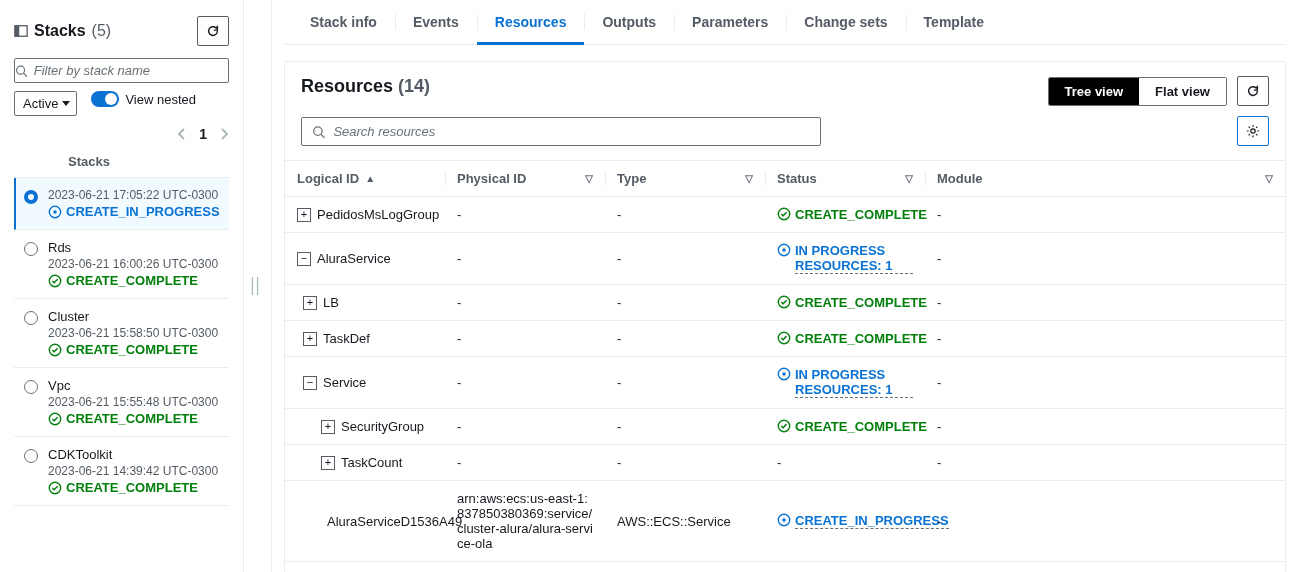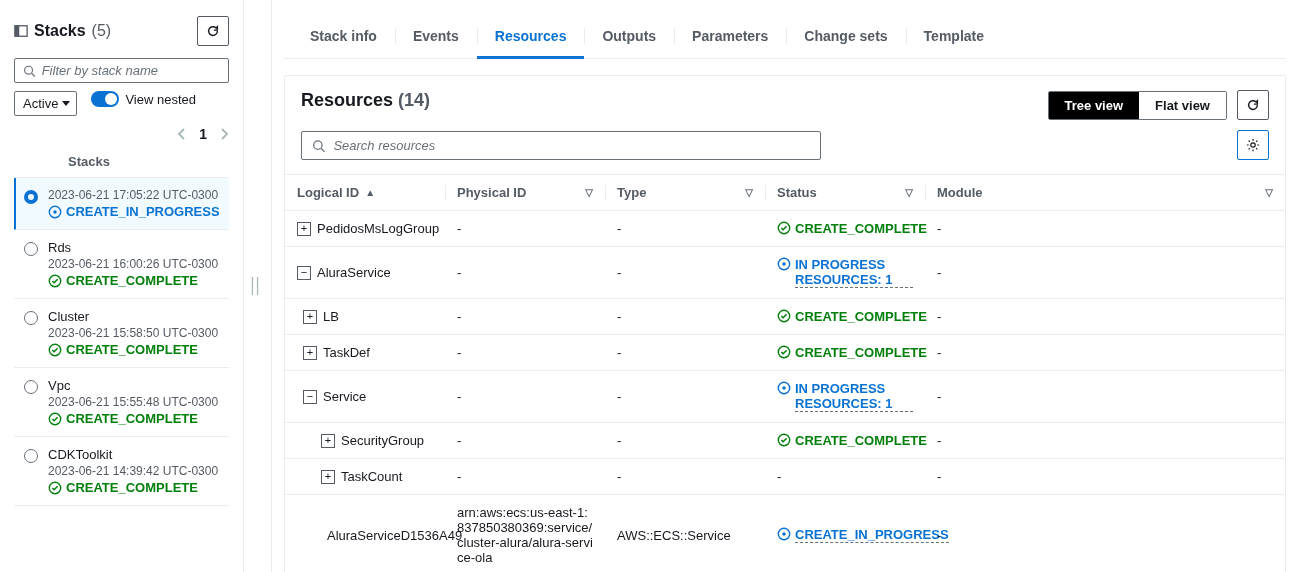--- a/index.html
+++ b/index.html
@@ -3,21 +3,21 @@
 <meta charset="utf-8">
 <style>
 * { box-sizing: border-box; margin: 0; padding: 0; }
 body { font-family: "Amazon Ember", "Helvetica Neue", Arial, sans-serif; font-size: 14px; color: #16191f; background: #fff; }
 .layout { display: flex; height: 572px; width: 1298px; }
 .sidebar { width: 244px; border-right: 1px solid #eaeded; padding: 16px 14px; overflow: hidden; }
 .side-header { display: flex; justify-content: space-between; align-items: center; margin-bottom: 12px; }
 .side-title { font-weight: 700; font-size: 16px; display: flex; align-items: center; gap: 6px; }
 .side-title .count { font-weight: 400; color: #545b64; }
 .icon-btn { border: 1px solid #545b64; background: #fff; border-radius: 2px; padding: 4px 8px; cursor: pointer; display:inline-flex; align-items:center; justify-content:center; height:30px; }
-.filter-box { display:flex; align-items:center; border:1px solid #687078; border-radius:2px; padding:4px 8px; margin-bottom:8px; gap:6px; }
+.filter-box { display:flex; align-items:center; border:1px solid #687078; border-radius:2px; padding:4px 0; margin-bottom:8px; gap:6px; }
 .filter-box input { border:none; outline:none; width:100%; font-size:13px; font-style: italic; }
 .filter-box input::placeholder { color:#687078; }
 .row-ctrl { display:flex; align-items:flex-start; gap:14px; margin-bottom:10px; }
 .select { border:1px solid #687078; border-radius:2px; padding:4px 18px 4px 8px; font-size:13px; position:relative; display:flex; align-items:center; gap:6px; cursor:pointer; }
 .select::after { content:''; border-left:4px solid transparent; border-right:4px solid transparent; border-top:5px solid #16191f; position:absolute; right:6px; }
 .toggle { display:flex; align-items:center; gap:6px; font-size:13px; }
 .toggle-sw { width:28px; height:16px; background:#0972d3; border-radius:8px; position:relative; }
 .toggle-sw::after { content:''; width:12px; height:12px; background:#fff; border-radius:50%; position:absolute; top:2px; right:2px; }
 .pager { display:flex; justify-content:flex-end; align-items:center; gap:12px; font-size:14px; color:#545b64; margin-bottom:4px; }
 .pager .cur { color:#16191f; font-weight:700; }
@@ -27,21 +27,21 @@
 .radio { width:14px; height:14px; border:1px solid #687078; border-radius:50%; margin-top:2px; flex-shrink:0; }
 .radio.on { border:4px solid #0972d3; }
 .stack-body { flex:1; min-width:0; }
 .stack-name { font-size:13px; margin-bottom:2px; }
 .stack-ts { font-size:12px; color:#545b64; margin-bottom:2px; }
 .status { font-size:13px; font-weight:700; display:flex; align-items:center; gap:4px; }
 .status.ok { color:#037f0c; }
 .status.prog { color:#0972d3; }
 .divider { width:28px; display:flex; align-items:center; justify-content:center; border-right:1px solid #eaeded; }
 .div-handle { width:14px; color:#687078; }
-.main { flex:1; padding:14px 12px 12px; overflow:hidden; }
+.main { flex:1; padding:0 12px 12px; overflow:hidden; }
 .tabs { display:flex; border-bottom:1px solid #eaeded; padding: 0 8px; }
 .tab { padding:14px 18px; font-size:14px; font-weight:700; color:#545b64; cursor:pointer; position:relative; }
 .tab.active { color:#0972d3; }
 .tab.active::after { content:''; position:absolute; left:0; right:0; bottom:-1px; height:3px; background:#0972d3; }
 .tab+.tab::before { content:''; position:absolute; left:0; top:14px; bottom:14px; width:1px; background:#eaeded; }
 .panel { border:1px solid #eaeded; border-radius:2px; margin-top:16px; }
 .panel-hdr { padding:14px 16px 0; display:flex; justify-content:space-between; align-items:flex-start; }
 .panel-title { font-size:18px; font-weight:700; }
 .panel-title .count { font-weight:700; color:#545b64; }
 .hdr-right { display:flex; gap:10px; align-items:center; }

